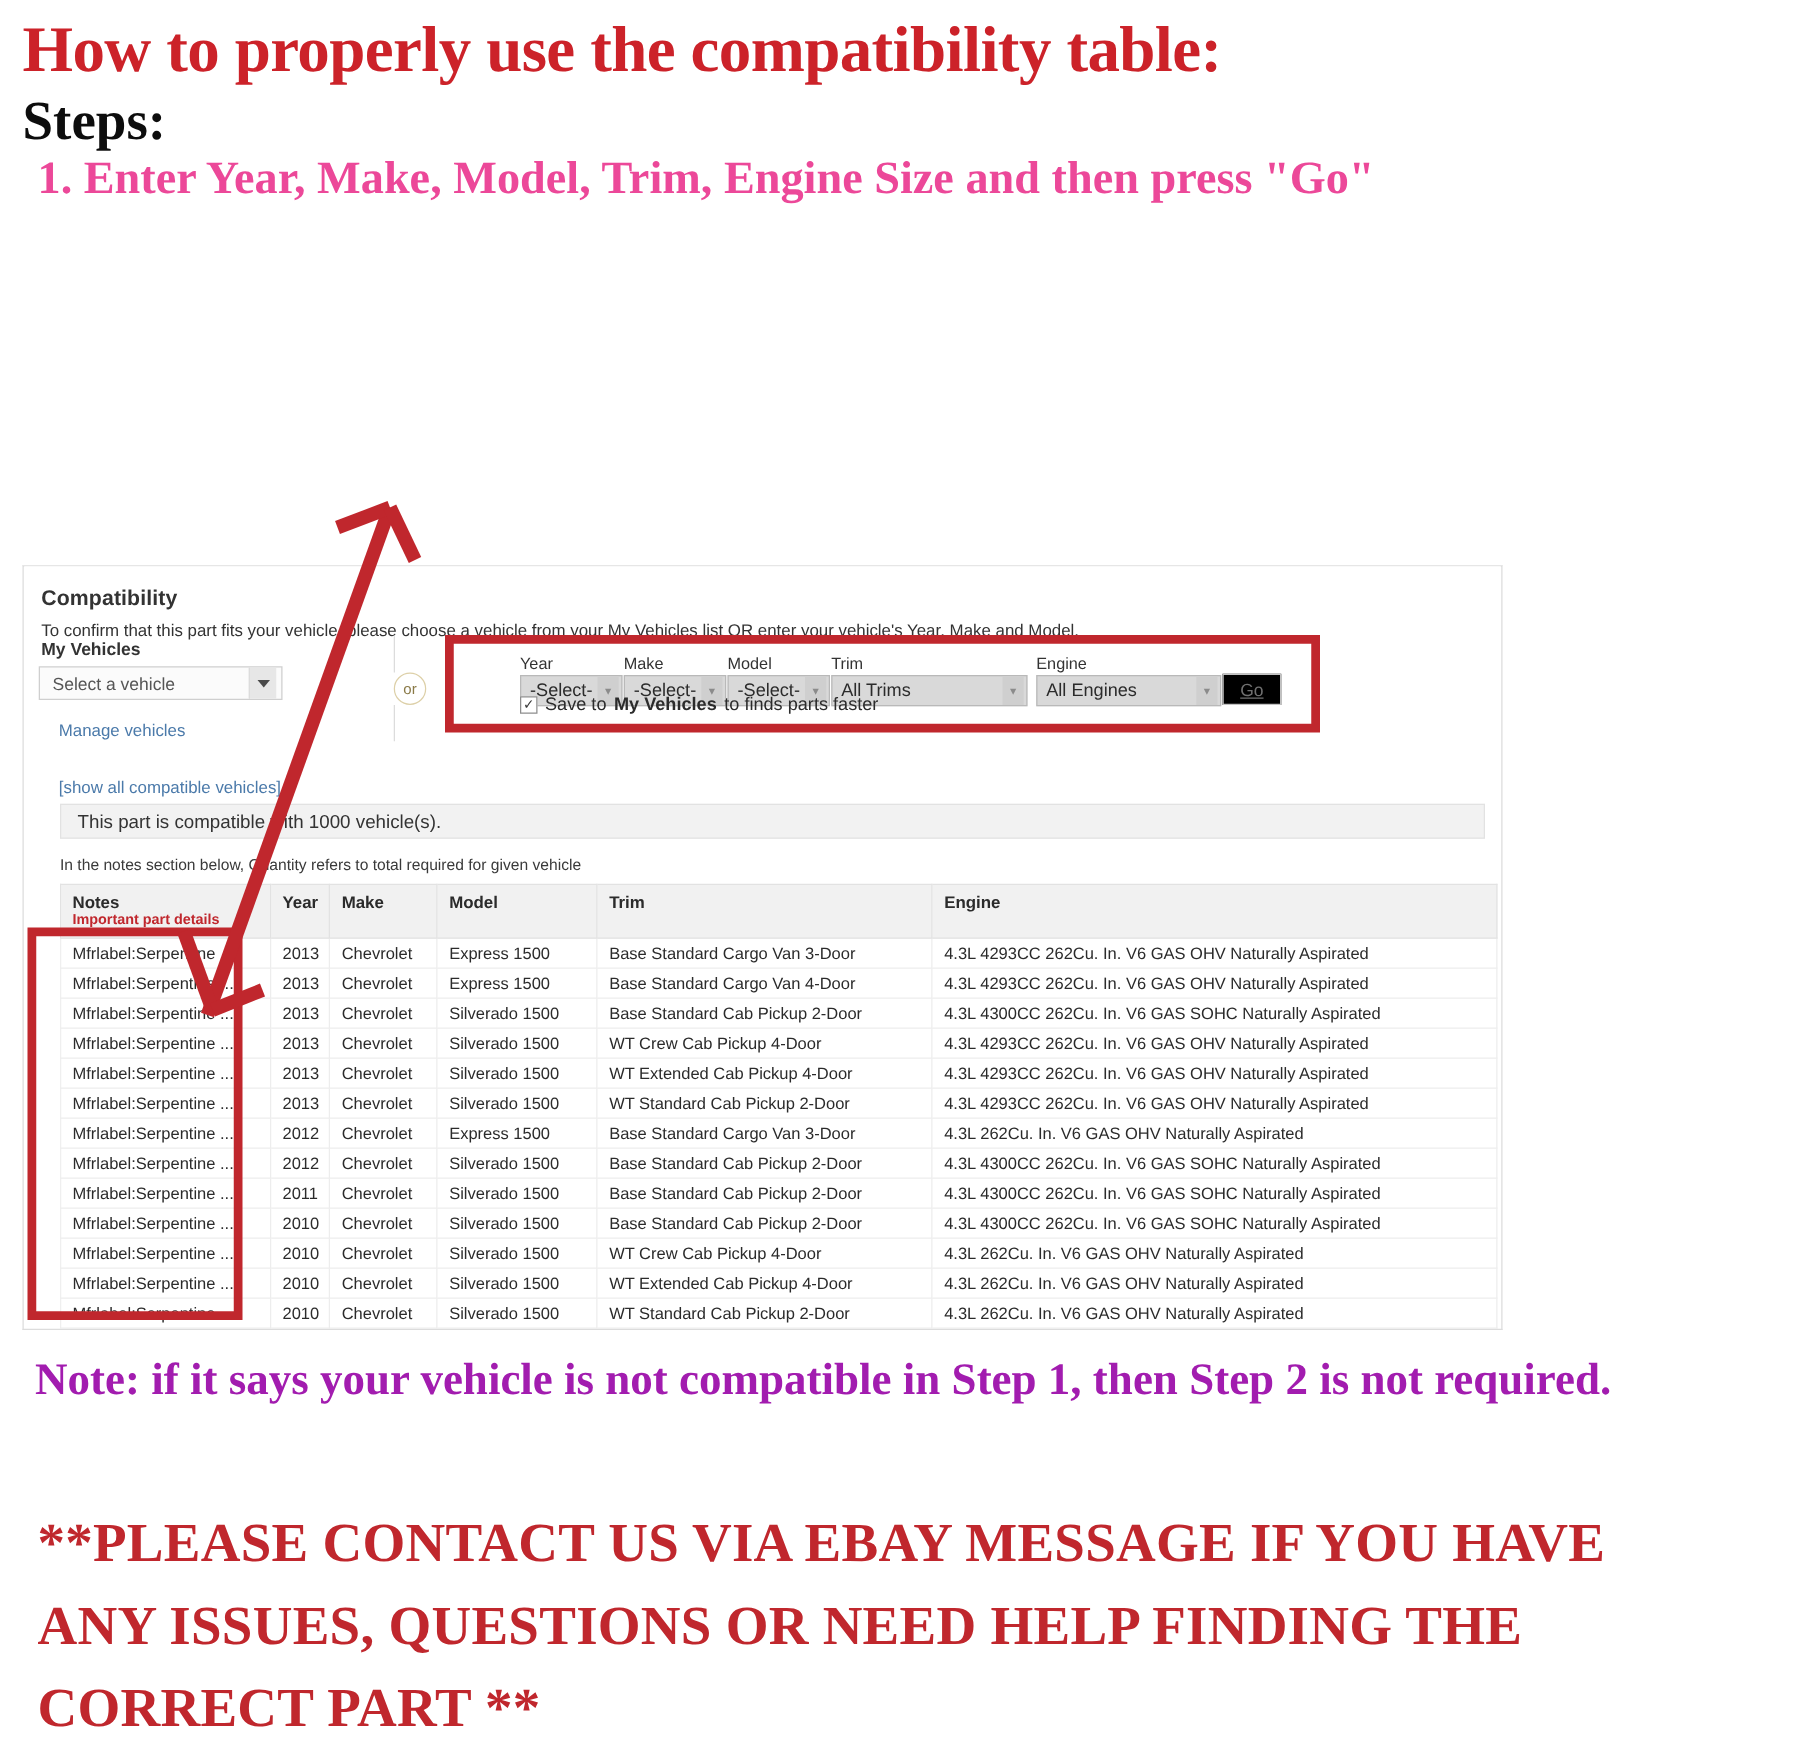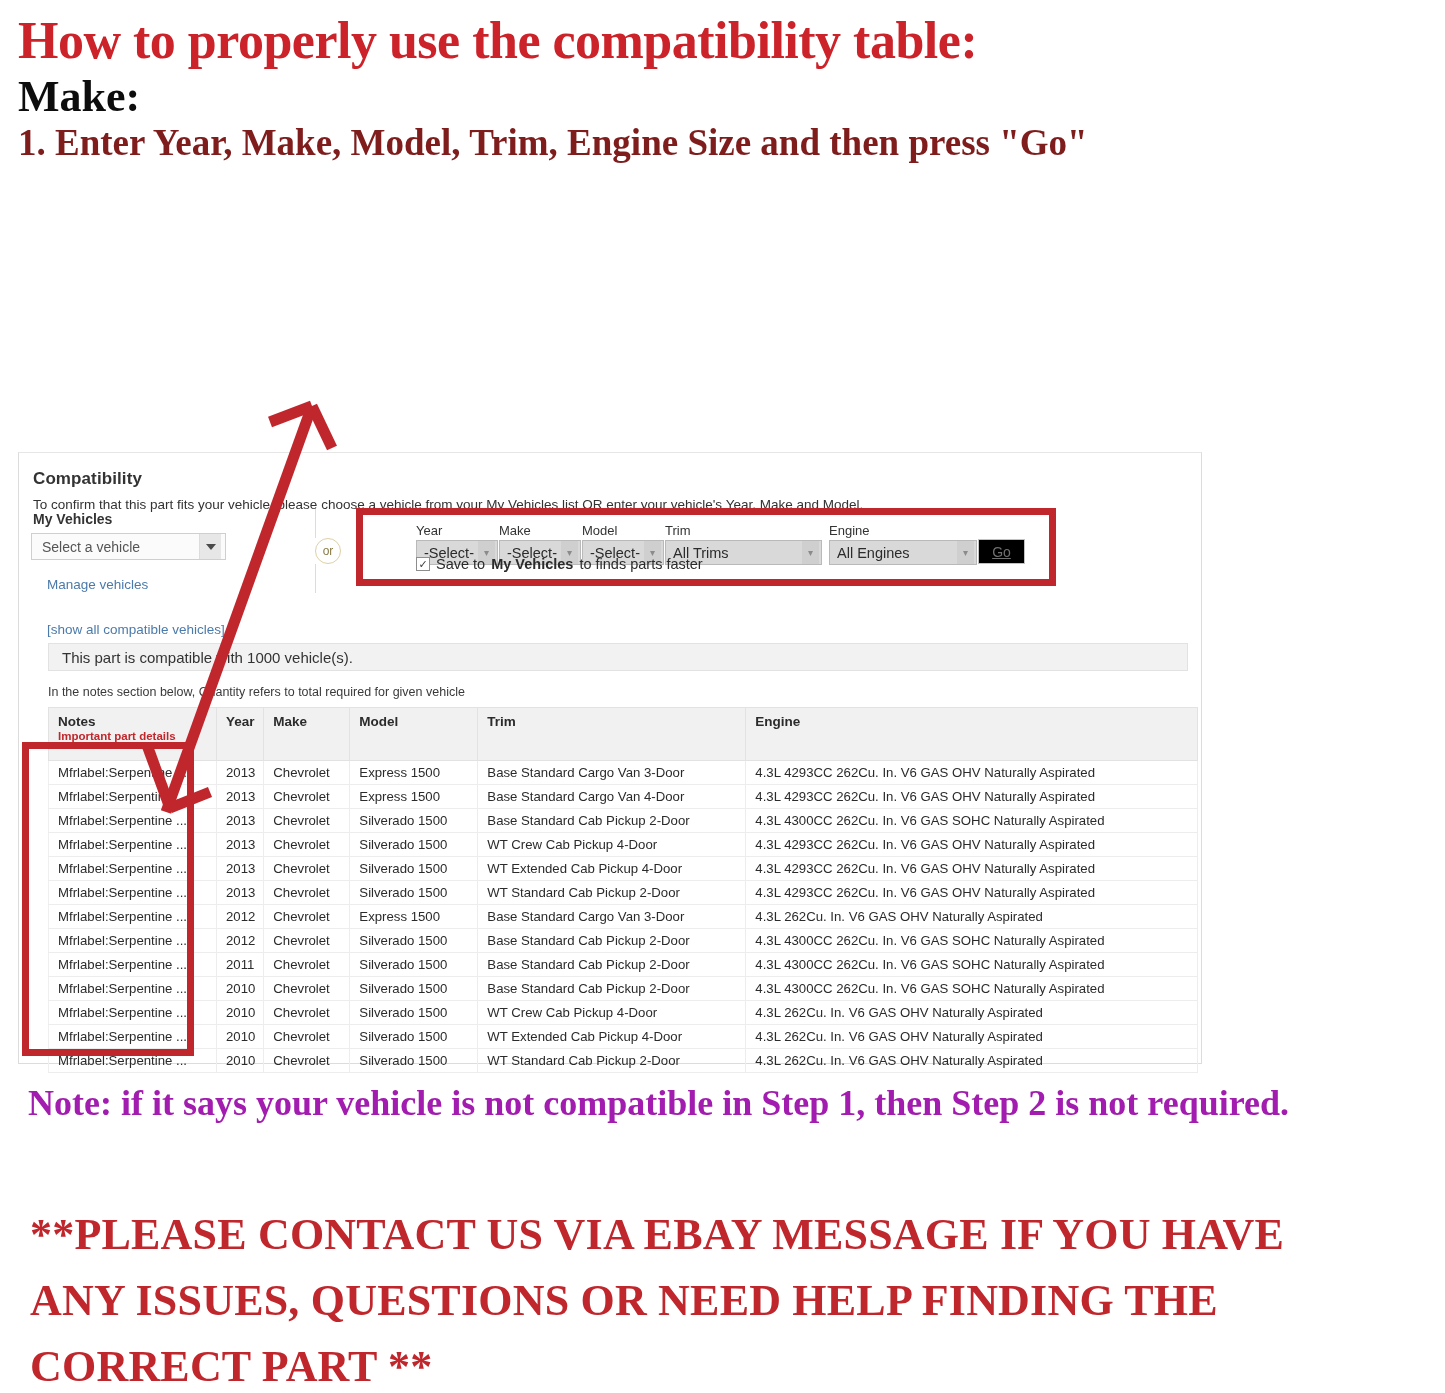--- a/index.html
+++ b/index.html
@@ -27,25 +27,25 @@
     white-space:nowrap;
   }
   .hdr-steps {
     color:#0d0d0d;
     font-weight:bold;
     font-size:44px;
     line-height:1.02;
     margin:6px 0 2px 0;
   }
   .hdr-step1 {
-    color:#7f1d1d;
+    color:#ec4899;
     font-weight:bold;
     font-size:37px;
     line-height:1.08;
-    margin:4px 0 0 0;
+    margin:4px 0 0 12px;
     white-space:nowrap;
   }
   .hdr-step2 {
     color:#0d0d0d;
     font-weight:bold;
     font-size:36px;
     line-height:1.38;
     margin:48px 0 0 0;
     width:1330px;
   }
@@ -158,21 +158,21 @@
   
   .ftable {
     position:absolute; left:29px; top:254px;
     width:1150px;
     border-collapse:collapse;
     font-size:13px; color:#2b2b2b;
   }
   .ftable th {
     background:#f1f1f1; border:1px solid #e2e2e2;
     text-align:left; font-weight:bold; font-size:13.5px;
-    padding:6px 8px 18px 9px; color:#2b2b2b; vertical-align:top;
+    padding:6px 8px 8px 9px; color:#2b2b2b; vertical-align:top;
   }
   .ftable th .sub {
     display:block; color:#c0272d; font-size:11.5px; font-weight:bold; margin-top:1px;
   }
   .ftable td {
     border:1px solid #ededed; border-left:1px solid #efefef;
     padding:4px 8px 4px 9px; height:24px; font-size:13.2px; white-space:nowrap;
   }
   .c-notes { width:168px; }
   .c-year  { width:46px; }
@@ -205,21 +205,21 @@
     font-weight:bold; font-size:44px; line-height:1.5;
     color:#c0272d;
     letter-spacing:.2px;
   }
 </style>
 </head>
 <body>
 
 <div class="instructions">
   <div class="hdr-title">How to properly use the compatibility table:</div>
-  <div class="hdr-steps">Make:</div>
+  <div class="hdr-steps">Steps:</div>
   <div class="hdr-step1">1. Enter Year, Make, Model, Trim, Engine Size and then press "Go"</div>
 </div>
 
 <div class="compat-panel">
   <div class="compat-inner">
     <div class="compat-title">Compatibility</div>
     <div class="compat-sub">To confirm that this part fits your vehicle, please choose a vehicle from your My Vehicles list OR enter your vehicle's Year, Make and Model.</div>
   </div>
 
   <div class="left-col">

